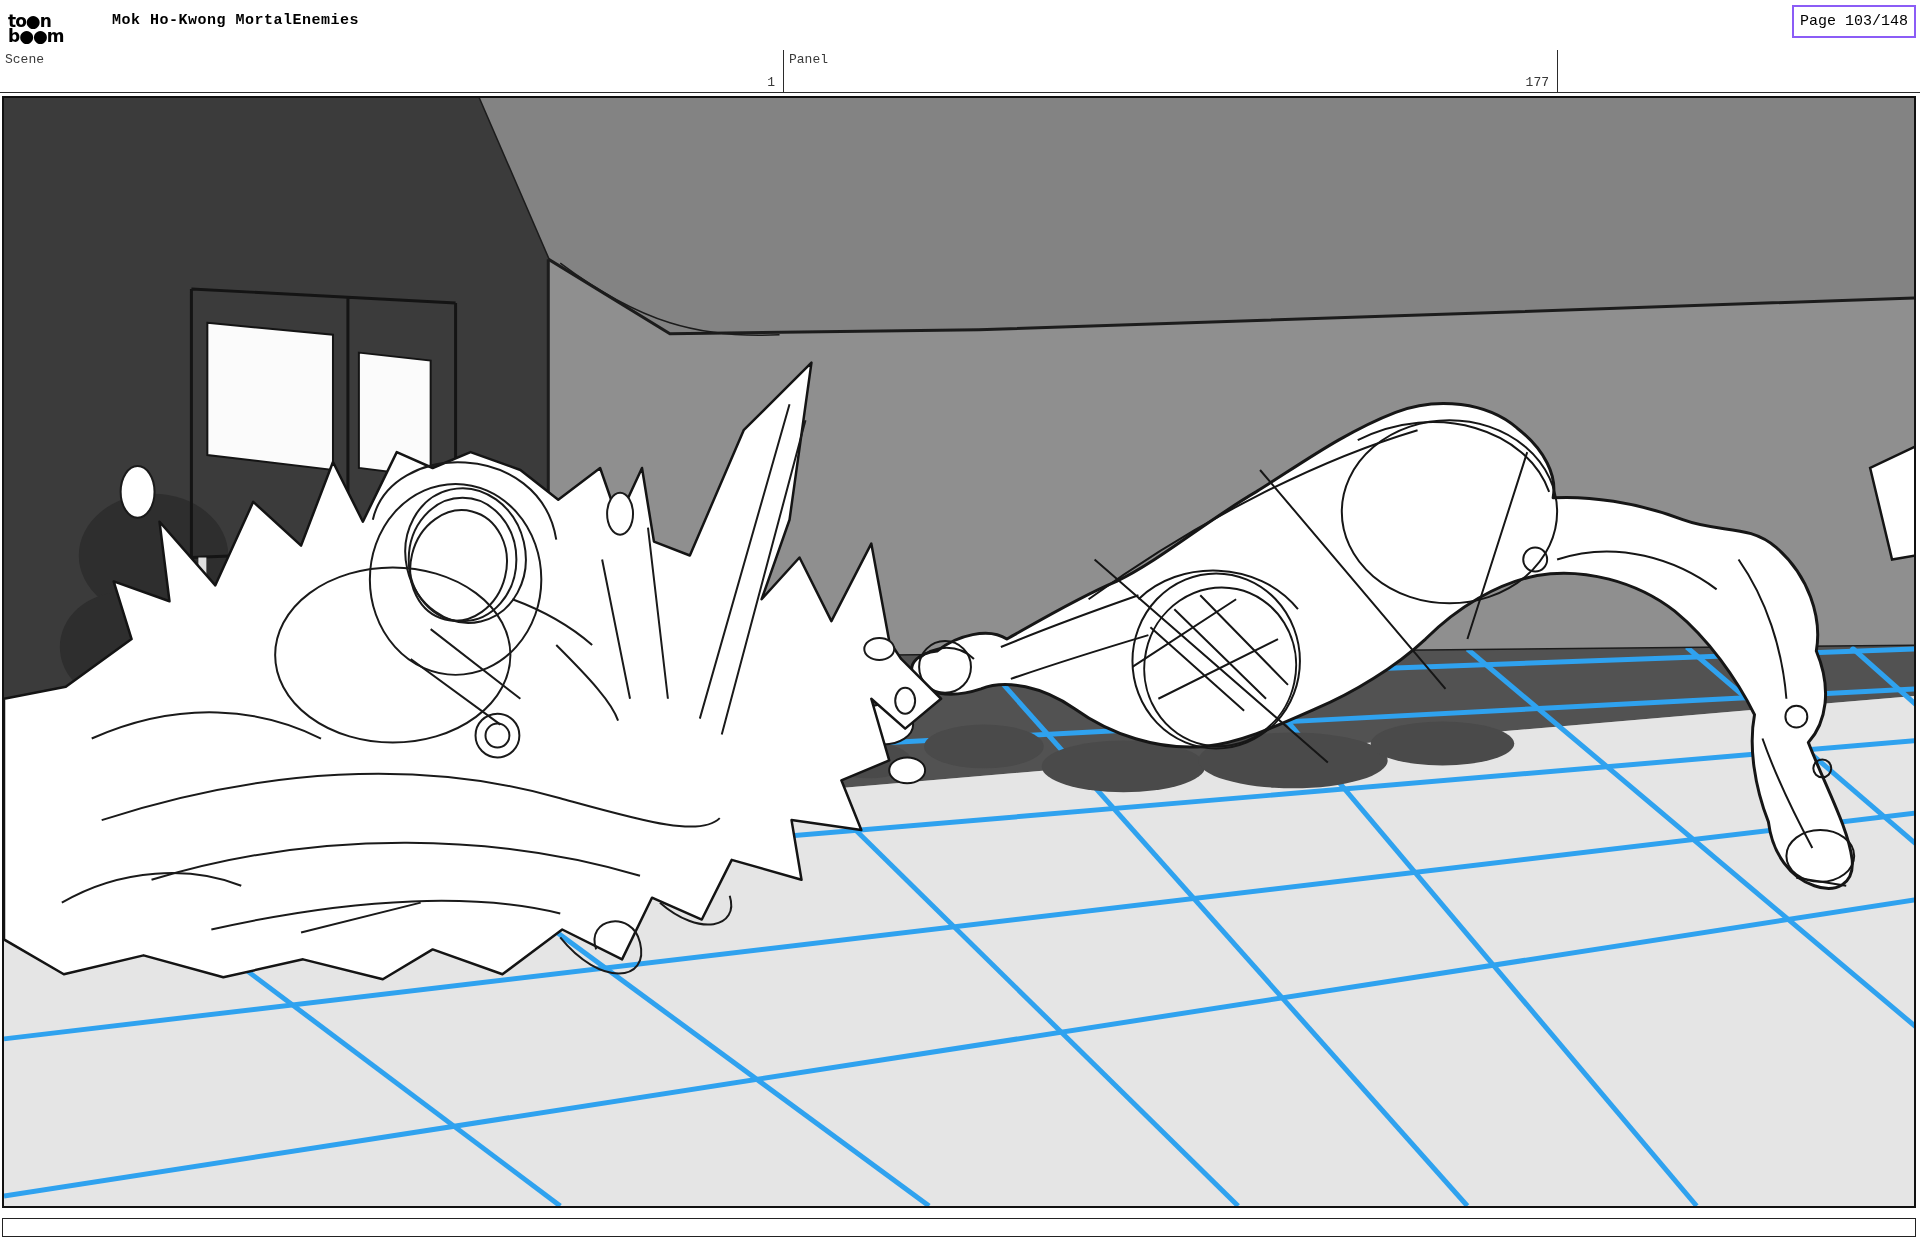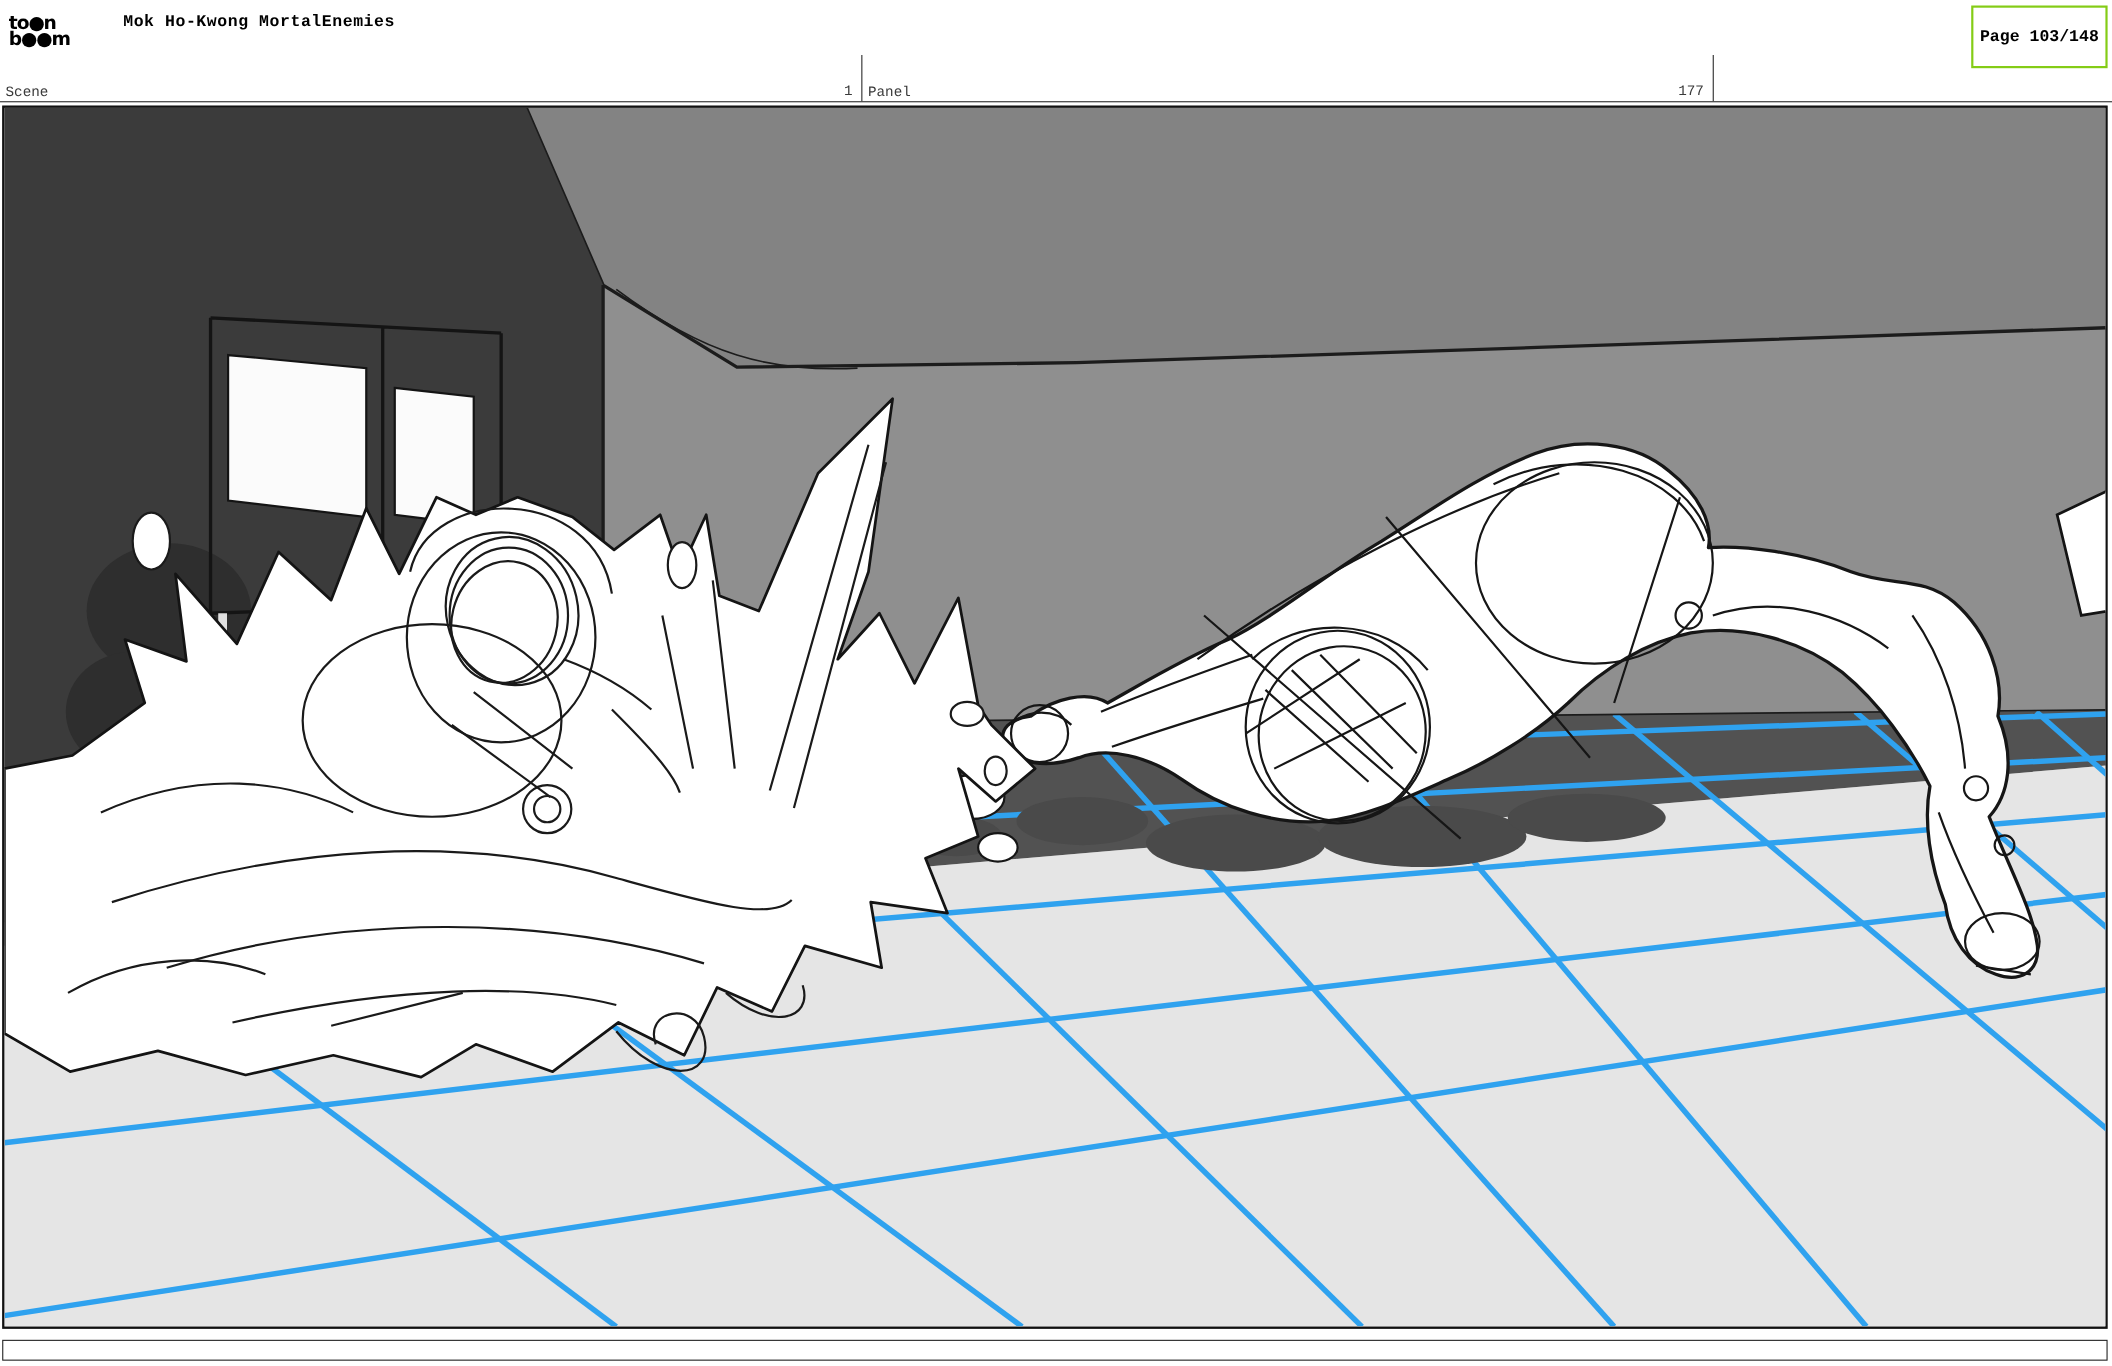--- a/index.html
+++ b/index.html
@@ -18,31 +18,31 @@
     font-family:"DejaVu Sans",sans-serif;
     font-weight:800;font-size:17px;line-height:0.88;
     letter-spacing:-1px;white-space:pre;margin-top:12px;
   }
   .doc-title{
     position:absolute;left:88px;top:12px;
     font-weight:bold;font-size:15px;letter-spacing:0.5px;padding-left:24px;
   }
   .page-box{
     position:absolute;right:4px;top:5px;
-    border:2px solid #84cc16;
-    padding:18px 6px;
-    font-weight:bold;font-size:15px;
+    border:2px solid #8b5cf6;
+    padding:6px 6px;
+    font-weight:normal;font-size:15px;
     background:#fff;
   }
   
   .meta-row{position:absolute;left:0;top:50px;width:1920px;height:42px;border-bottom:1px solid #2b2b2b;}
   .meta-cell{position:absolute;top:0;height:42px;box-sizing:border-box;}
   .cell-scene{left:0;width:784px;border-right:1px solid #2b2b2b;}
   .cell-panel{left:784px;width:774px;border-right:1px solid #2b2b2b;}
-  .meta-label{position:absolute;left:5px;top:2px;font-size:13px;color:#3a3a3a;margin-top:24px;}
+  .meta-label{position:absolute;left:5px;top:2px;font-size:13px;color:#3a3a3a;}
   .meta-number{position:absolute;right:8px;bottom:2px;font-size:13px;color:#3a3a3a;}
   
   .board-panel{
     position:absolute;left:2px;top:96px;width:1914px;height:1112px;
     border:2px solid #111;box-sizing:border-box;background:#8f8f8f;
   }
   .board-panel svg{display:block;width:100%;height:100%;}
   
   .caption-strip{
     position:absolute;left:2px;top:1218px;width:1914px;height:19px;

